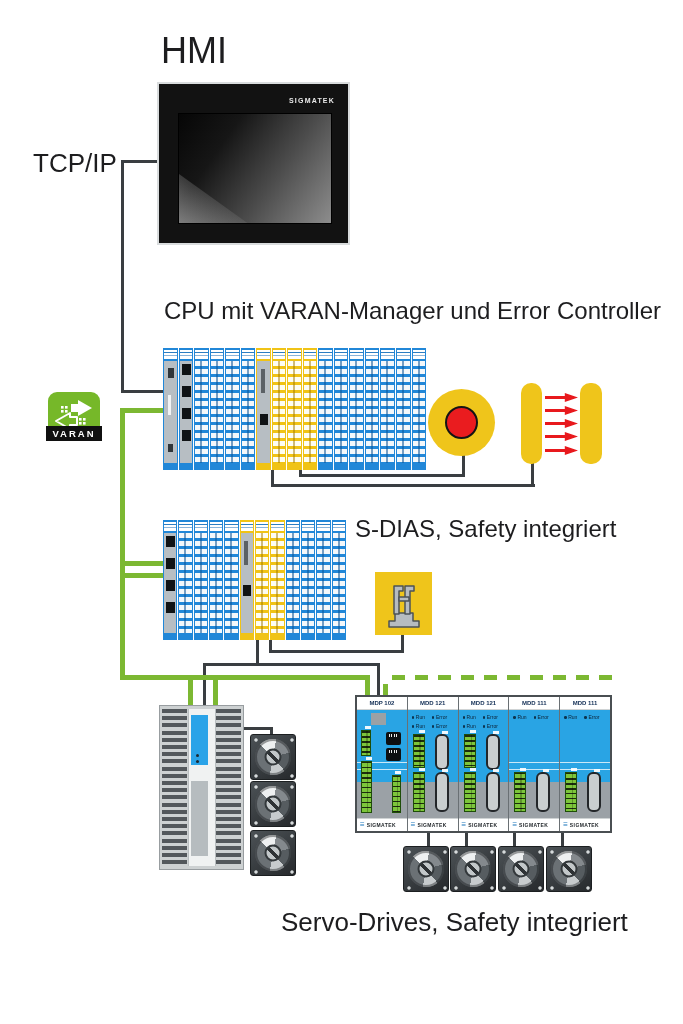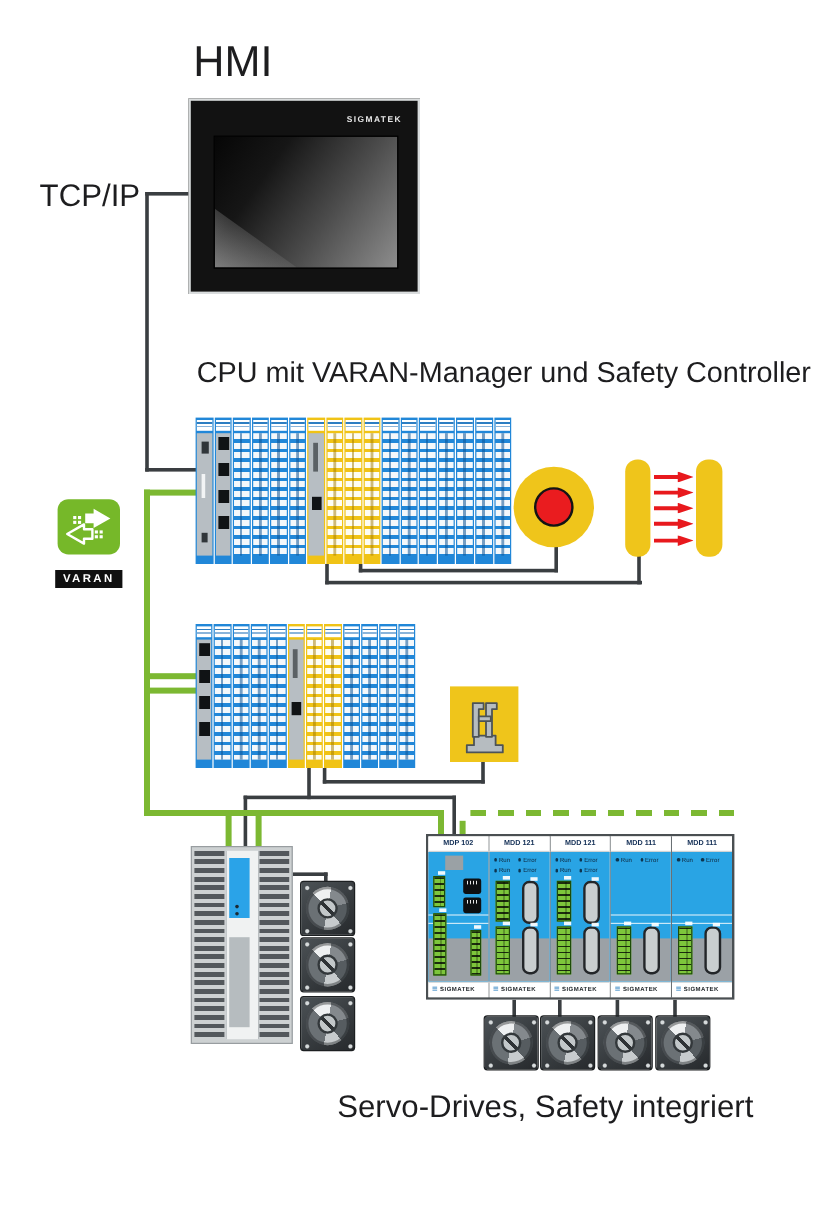--- a/index.html
+++ b/index.html
@@ -15,21 +15,21 @@
   .hmi{position:absolute;left:157px;top:82px;width:193px;height:163px;background:#121212;
        border:2px solid #d9dcdd;box-sizing:border-box;}
   .hmi .brand{position:absolute;right:13px;top:13px;color:#e9e9e9;font-size:7px;font-weight:700;
        letter-spacing:1.2px;}
   .hmi .screen{position:absolute;left:19px;top:29px;width:152px;height:109px;border:1px solid #000;
        background:linear-gradient(125deg,#060606 0%,#161616 28%,#4c4c4c 62%,#8d8d8d 100%);}
   .hmi .screen::before{content:"";position:absolute;left:0;bottom:0;width:45%;height:45%;
        background:linear-gradient(45deg,rgba(220,220,220,.5),rgba(220,220,220,0) 70%);
        clip-path:polygon(0 100%,0 0,100% 100%);}
   
-  .varan{position:absolute;left:46px;top:416px;width:56px;height:74px;}
+  .varan{position:absolute;left:46px;top:392px;width:56px;height:49px;}
   .varan .box{position:absolute;left:2px;right:2px;top:0;height:46px;background:#76b829;border-radius:9px;}
   .varan .band{position:absolute;left:0;right:0;bottom:0;height:15px;background:#101010;color:#fff;
        font-size:9.5px;font-weight:700;letter-spacing:2px;text-align:center;line-height:15px;}
   .varan svg{position:absolute;left:6px;top:5px;}
   
   .rack{position:absolute;display:flex;gap:1px;}
   #cpu-rack{left:163px;top:348px;width:263px;height:122px;}
   #sdias-rack{left:163px;top:520px;width:183px;height:120px;}
   .mod{flex:1;display:flex;flex-direction:column;padding:2px 0 7px;}
   .t-blue,.t-cpu,.t-iface{background:#2187d8;}
@@ -162,21 +162,22 @@
     <div class="ln g" style="left:120px;top:675px;width:250px;height:5px;"></div>
     <div class="ln g" style="left:188px;top:675px;width:5px;height:31px;"></div>
     <div class="ln g" style="left:213px;top:675px;width:5px;height:31px;"></div>
     <div class="ln g" style="left:365px;top:675px;width:5px;height:21px;"></div>
     <div class="ln gdash" style="left:392px;top:675px;width:228px;height:5px;"></div>
     <div class="ln g" style="left:383px;top:684px;width:5px;height:12px;"></div>
   </div>
 
   <div class="title" style="left:161px;top:30px;font-size:36px;">HMI</div>
   <div class="title" style="left:33px;top:148px;font-size:26px;">TCP/IP</div>
-  <div class="title" style="left:164px;top:297px;font-size:24px;">CPU mit VARAN-Manager und Safety Controller</div>
+  <div class="title" style="left:164px;top:297px;font-size:24px;">CPU mit VARAN-Manager und Error Controller</div>
+  <div class="title" style="left:355px;top:515px;font-size:24px;">S-DIAS, Safety integriert</div>
   <div class="title" style="left:281px;top:907px;font-size:26px;">Servo-Drives, Safety integriert</div>
 
   <div class="hmi">
     <span class="brand">SIGMATEK</span>
     <div class="screen"></div>
   </div>
 
   <div class="varan">
     <div class="box"></div>
     <svg width="44" height="36" viewBox="0 0 44 34">

